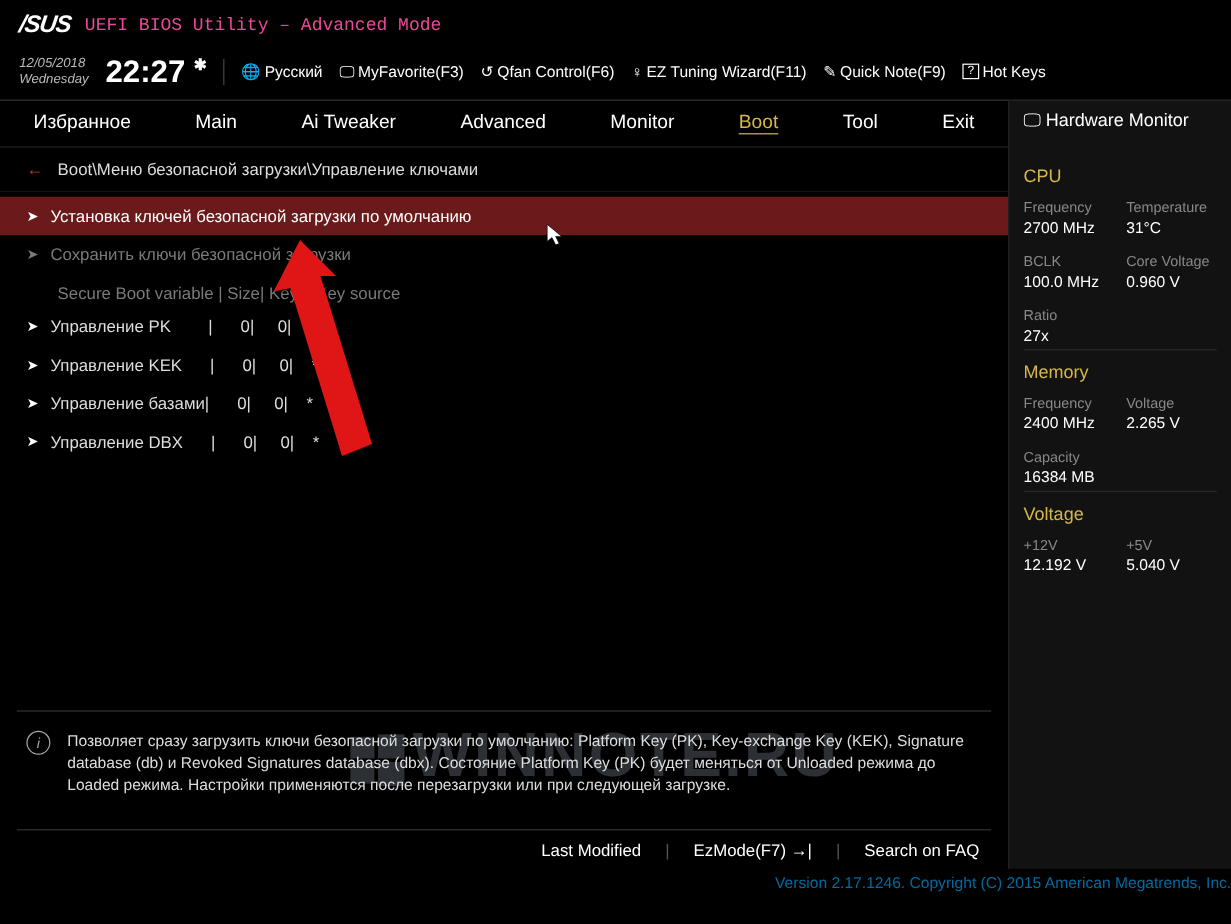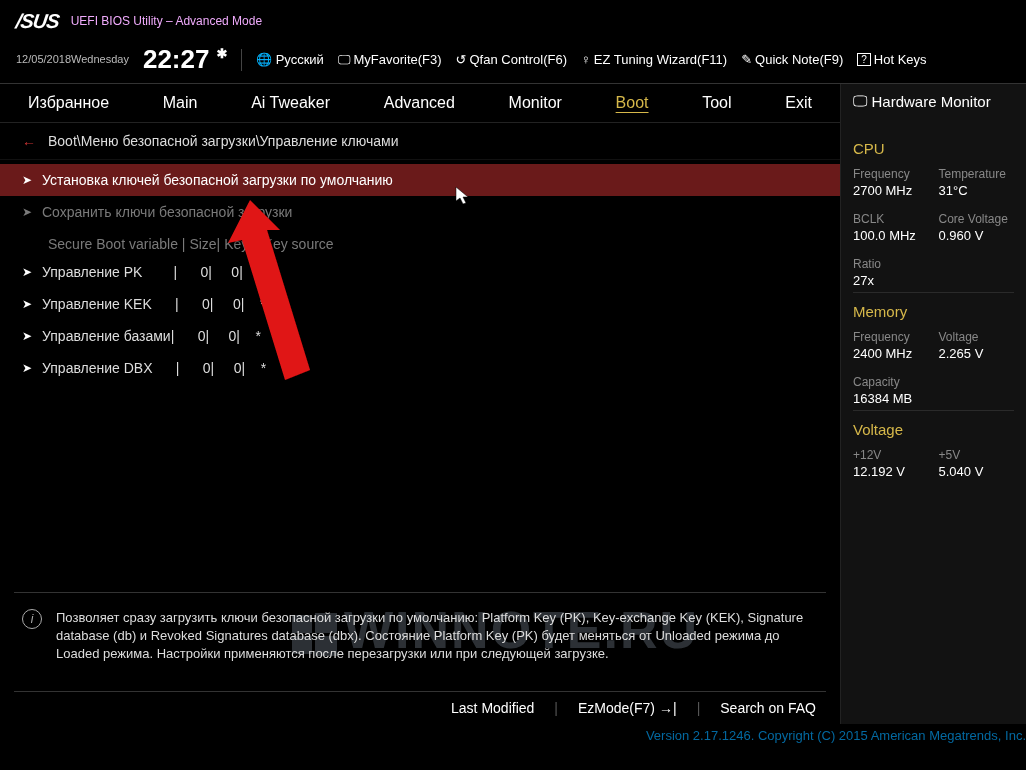--- a/index.html
+++ b/index.html
@@ -16,28 +16,28 @@
   }
   .logo {
     display: inline-flex; align-items: center;
     margin-right: 12px;
   }
   .logo-text {
     font-weight: bold; font-size: 20px;
     color: #fff; letter-spacing: -1px;
     font-style: italic; transform: skewX(-8deg);
   }
-  .title { color: #f0abfc; font-size: 12px; }
+  .title { color: #ec4899; font-size: 15px; font-family: Liberation Mono, monospace; }
   .top-bar {
     display: flex; align-items: center;
     padding: 2px 16px 8px 16px;
     border-bottom: 1px solid #333;
     gap: 14px;
   }
-  .datetime { display: flex; flex-direction: row; }
+  .datetime { display: flex; flex-direction: column; font-style: italic; }
   .date { font-size: 11px; color: #bbb; line-height: 1.1; }
   .day { font-size: 11px; color: #bbb; line-height: 1.1; }
   .clock { font-size: 26px; font-weight: bold; color: #fff; position: relative; padding-right: 18px;}
   .gear { position: absolute; right: 0; top: 2px; font-size: 13px; color: #fff; }
   .top-links { display:flex; gap:14px; align-items:center; flex-wrap: nowrap;}
   .top-link { color: #fff; font-size: 13px; display:inline-flex; align-items:center; gap:3px; cursor:pointer; white-space:nowrap;}
   .top-link .ico { font-size: 13px; }
   .vsep { width:1px; height:22px; background:#444; }
   .main-wrap { display:flex; height: calc(100% - 130px); }
   .left-col { flex:1; min-width:0; display:flex; flex-direction:column;}

